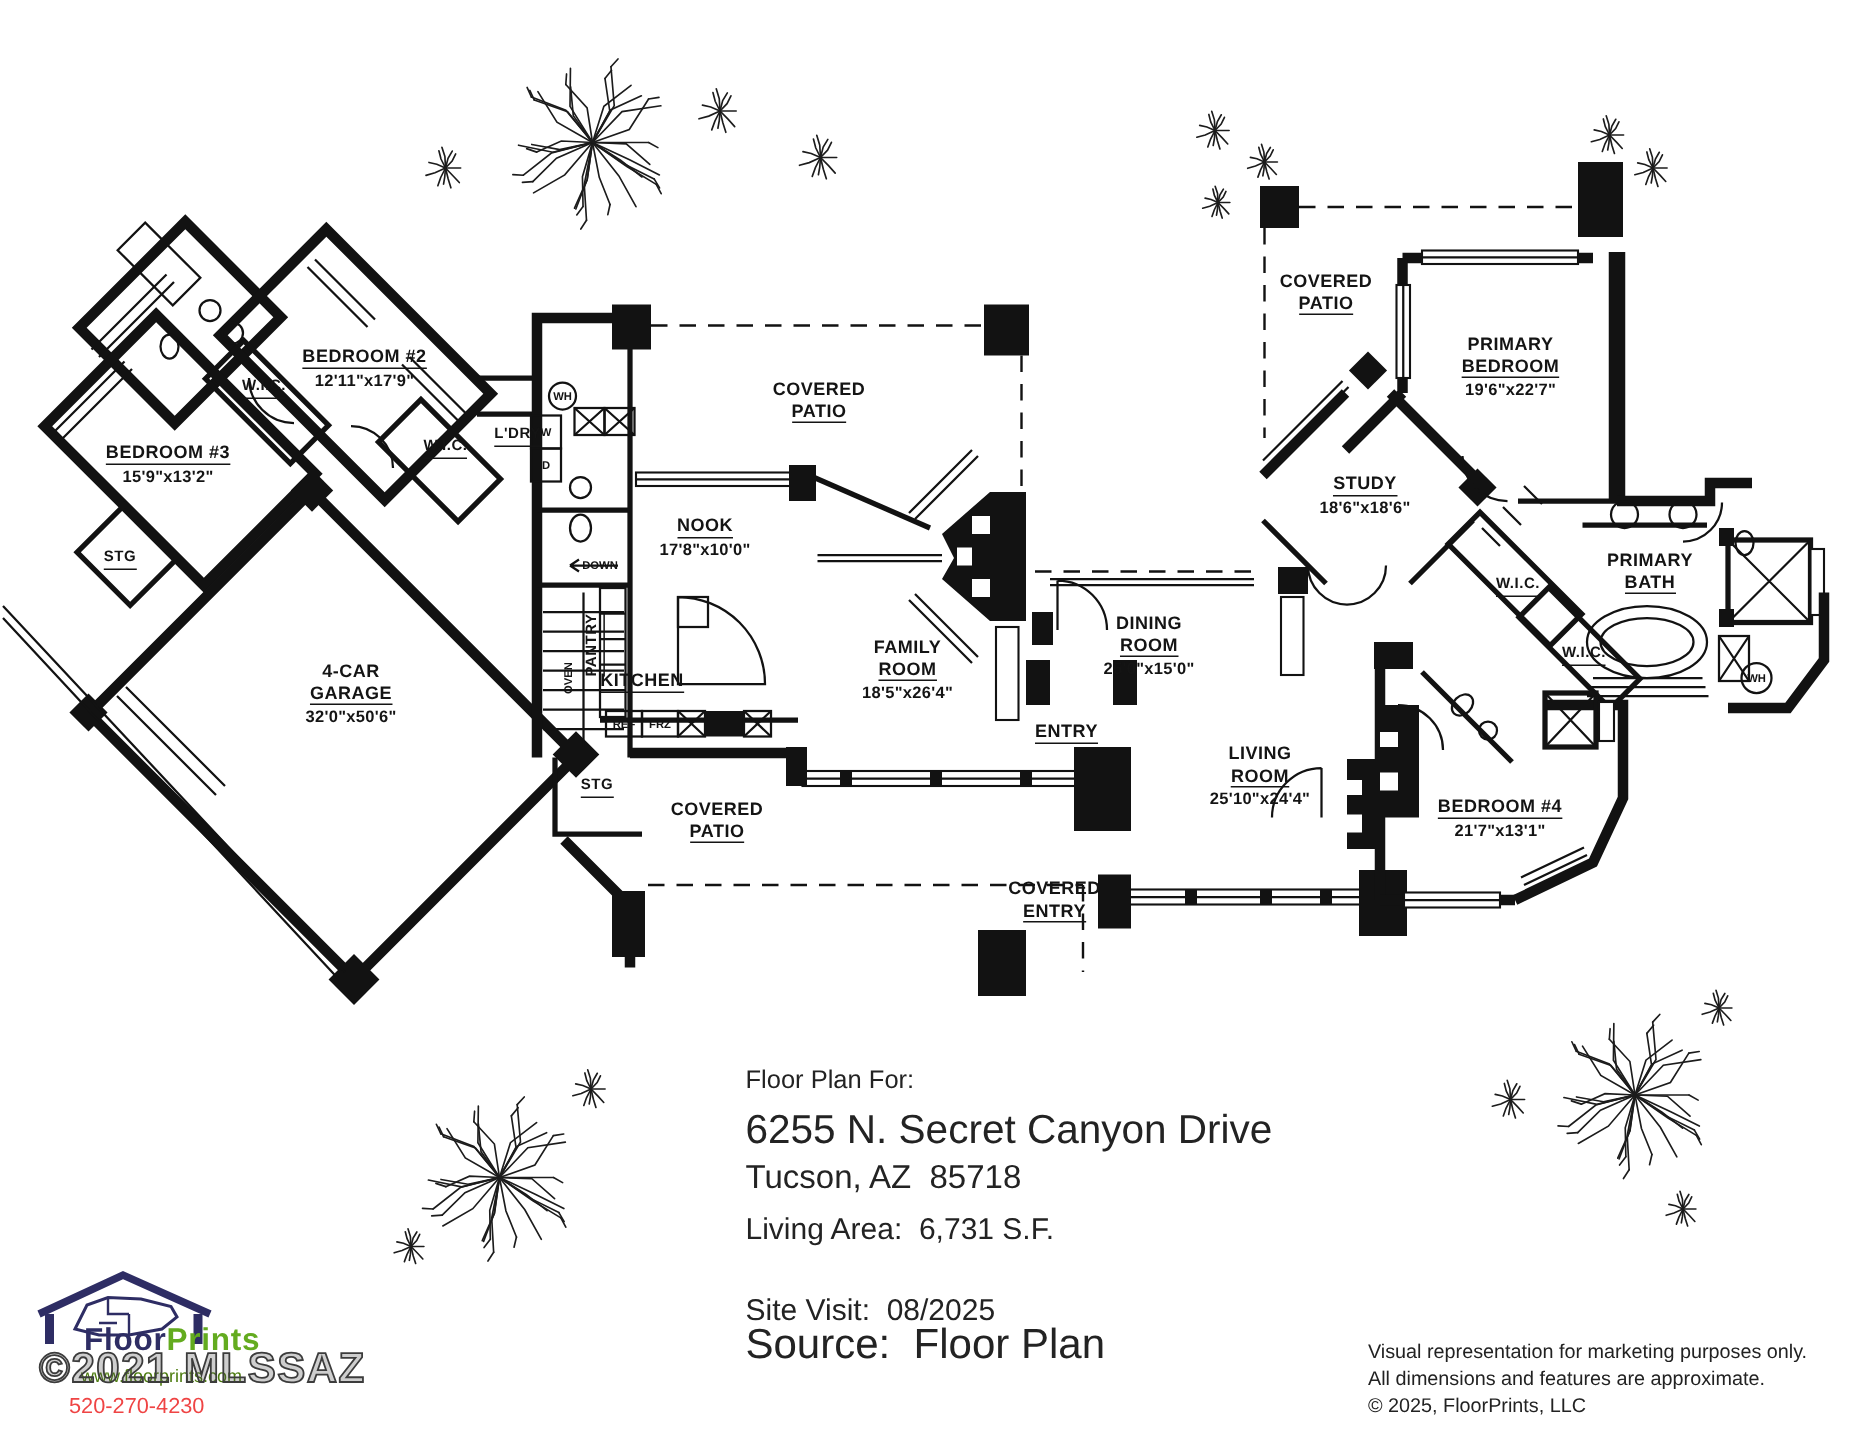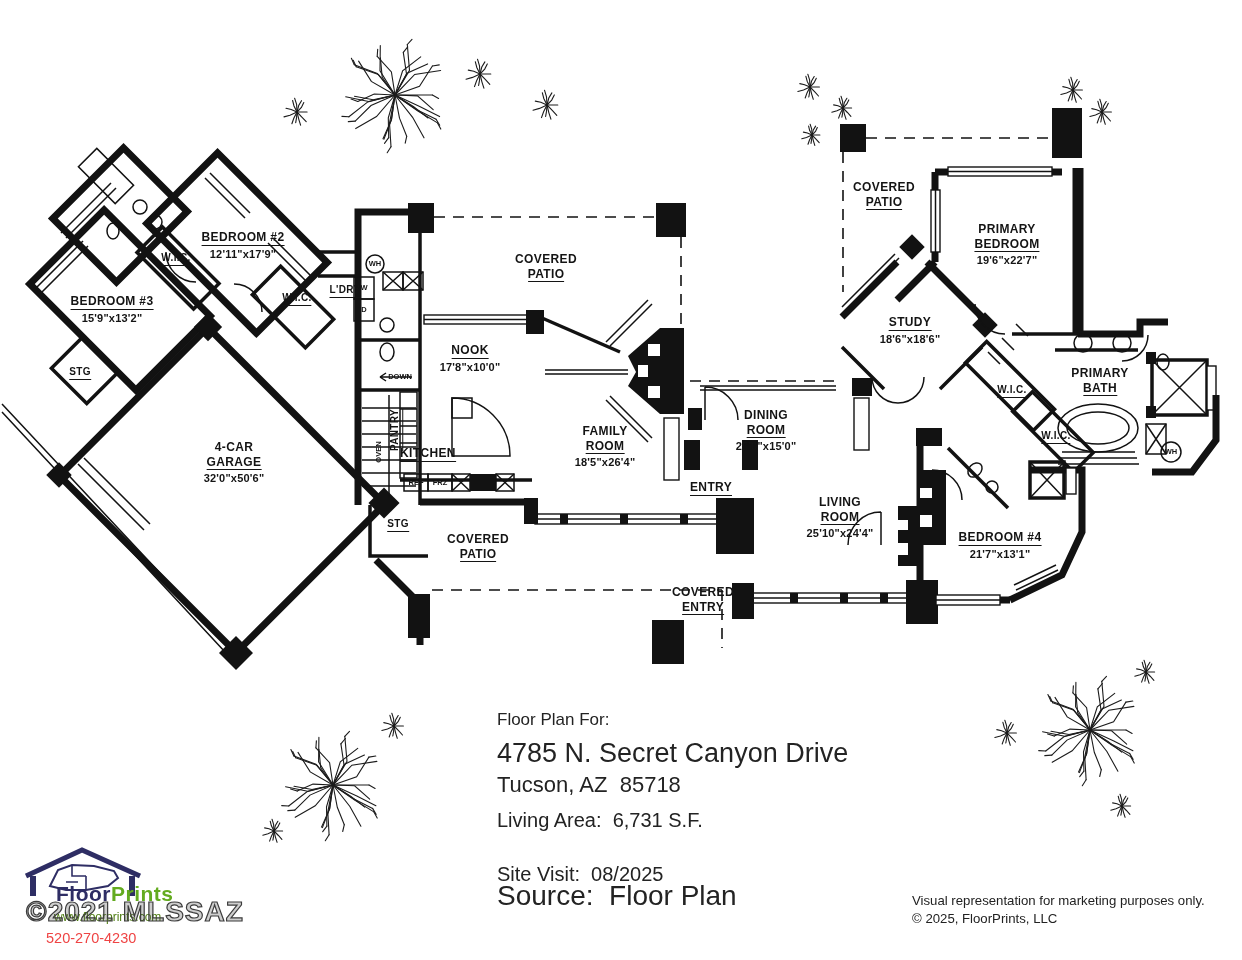--- a/index.html
+++ b/index.html
@@ -646,21 +646,21 @@
     <span>WH</span>
   </div>
   <div class="rl tiny center" style="left:364px;top:288px">
     <span>W</span>
   </div>
   <div class="rl tiny center" style="left:364px;top:310px">
     <span>D</span>
   </div>
 
   <div class="info info-heading">Floor Plan For:</div>
-  <div class="info info-addr1">4785 N. Secret Canyon Drive</div>
+  <div class="info info-addr1">6255 N. Secret Canyon Drive</div>
   <div class="info info-addr2">Tucson, AZ&nbsp; 85718</div>
   <div class="info info-area">Living Area:&nbsp; 6,731 S.F.</div>
   <div class="info info-src">Source:&nbsp; Floor Plan</div>
   <div class="info info-visit">Site Visit:&nbsp; 08/2025</div>
 
   <div id="logo-wrap">
     <svg width="150" height="56" viewBox="0 0 150 56">
       <g stroke="#2e2d64" fill="none">
         <path d="M6,30 L62,4 L120,30" stroke-width="5"></path>
         <path d="M13,30 L13,50 M112,30 L112,50" stroke-width="6"></path>
@@ -671,16 +671,17 @@
     <div id="logo-text">
       <span style="color:#2e2d64">Floor</span><span style="color:#63ab1f">Prints</span>
     </div>
     <div id="website">www.floorprints.com</div>
     <div id="watermark">©2021 MLSSAZ</div>
     <div id="phone">520-270-4230</div>
   </div>
 
   <div id="disclaimer">
     <div>Visual representation for marketing purposes only.</div>
+    <div>All dimensions and features are approximate.</div>
     <div>© 2025, FloorPrints, LLC</div>
   </div>
 
 </div>
 
 </body></html>

